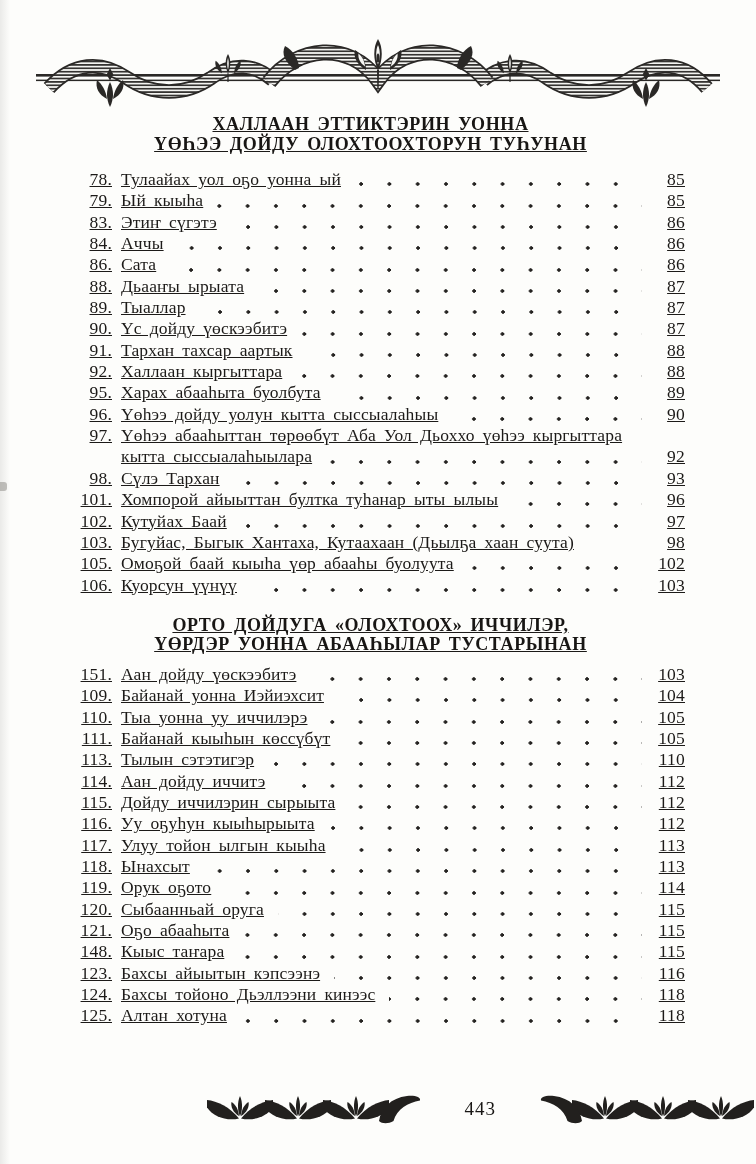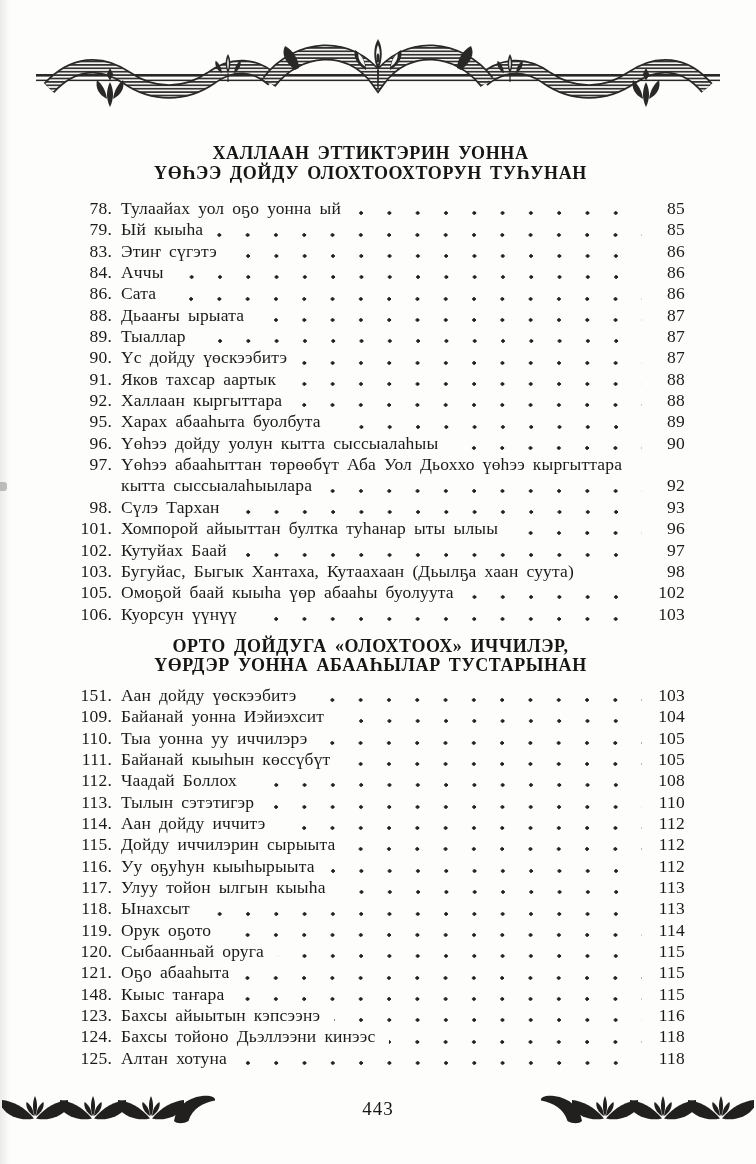--- a/index.html
+++ b/index.html
@@ -11,41 +11,41 @@
     overflow:hidden;
   }
   .page{position:relative;width:756px;height:1164px;background:#fdfdfb;}
   .edge-shade{position:absolute;left:0;top:0;width:10px;height:1164px;
     background:linear-gradient(to right, rgba(120,120,118,.14), rgba(120,120,118,0));}
   .artifact{position:absolute;left:0;top:482px;width:7px;height:9px;background:#9a9893;border-radius:0 3px 3px 0;opacity:.6;}
 
   .ornament-top{position:absolute;top:36px;left:33px;width:690px;height:78px;}
   .ornament-top svg{display:block;width:100%;height:100%;}
 
-  .toc{position:absolute;top:144px;left:56px;width:629px;}
+  .toc{position:absolute;top:115px;left:56px;width:629px;text-decoration:underline;}
   .sec-heading{
     text-align:center;font-weight:bold;font-size:18px;line-height:19.5px;
     letter-spacing:.6px;word-spacing:3px;margin:0 0 15px 0;color:#181614;
   }
-  .sec-heading.later{margin-top:12px;margin-bottom:9px;}
+  .sec-heading.later{margin-top:20px;margin-bottom:9px;}
 
   .row{display:flex;line-height:21.35px;font-size:17.5px;}
   .num{flex:none;width:36px;text-align:right;letter-spacing:.2px;margin-left:20px;}
   .title{flex:none;margin-left:9px;white-space:nowrap;word-spacing:3.5px;letter-spacing:.15px;}
   .leader{flex:1;position:relative;min-width:0;}
   .leader::after{
     content:"";position:absolute;left:14px;right:7px;top:13.2px;height:4px;
     background-image:radial-gradient(circle at 2px 2px,#242220 1.5px,rgba(0,0,0,0) 1.95px);
     background-size:28.3px 4px;background-repeat:repeat-x;background-position:right 0 top 0;
   }
   .fill{flex:1;}
   .pg{flex:none;width:36px;text-align:right;letter-spacing:.2px;}
 
   .footer{position:absolute;top:1092px;left:0;width:756px;height:34px;
-    display:flex;justify-content:space-between;align-items:center;gap:44px;}
+    display:flex;justify-content:flex-end;align-items:center;gap:44px;}
   .orn-b{width:216px;height:30px;}
   .orn-b svg{display:block;width:100%;height:100%;}
   .orn-b.flip svg{transform:scaleX(-1);}
   .folio{font-size:19px;letter-spacing:1px;color:#181614;}
 </style>
 </head>
 <body>
 
 <div class="page">
   <div class="edge-shade"></div>
@@ -164,21 +164,21 @@
         <span class="pg">87</span>
       </div>
       <div class="row">
         <span class="num">90.</span>
         <span class="title">Үс дойду үөскээбитэ</span>
         <span class="leader"></span>
         <span class="pg">87</span>
       </div>
       <div class="row">
         <span class="num">91.</span>
-        <span class="title">Яков тахсар аартык</span>
+        <span class="title">Тархан тахсар аартык</span>
         <span class="leader"></span>
         <span class="pg">88</span>
       </div>
       <div class="row">
         <span class="num">92.</span>
         <span class="title">Халлаан кыргыттара</span>
         <span class="leader"></span>
         <span class="pg">88</span>
       </div>
       <div class="row">
@@ -260,26 +260,20 @@
         <span class="num">110.</span>
         <span class="title">Тыа уонна уу иччилэрэ</span>
         <span class="leader"></span>
         <span class="pg">105</span>
       </div>
       <div class="row">
         <span class="num">111.</span>
         <span class="title">Байанай кыыһын көссүбүт</span>
         <span class="leader"></span>
         <span class="pg">105</span>
-      </div>
-      <div class="row">
-        <span class="num">112.</span>
-        <span class="title">Чаадай Боллох</span>
-        <span class="leader"></span>
-        <span class="pg">108</span>
       </div>
       <div class="row">
         <span class="num">113.</span>
         <span class="title">Тылын сэтэтигэр</span>
         <span class="leader"></span>
         <span class="pg">110</span>
       </div>
       <div class="row">
         <span class="num">114.</span>
         <span class="title">Аан дойду иччитэ</span>

